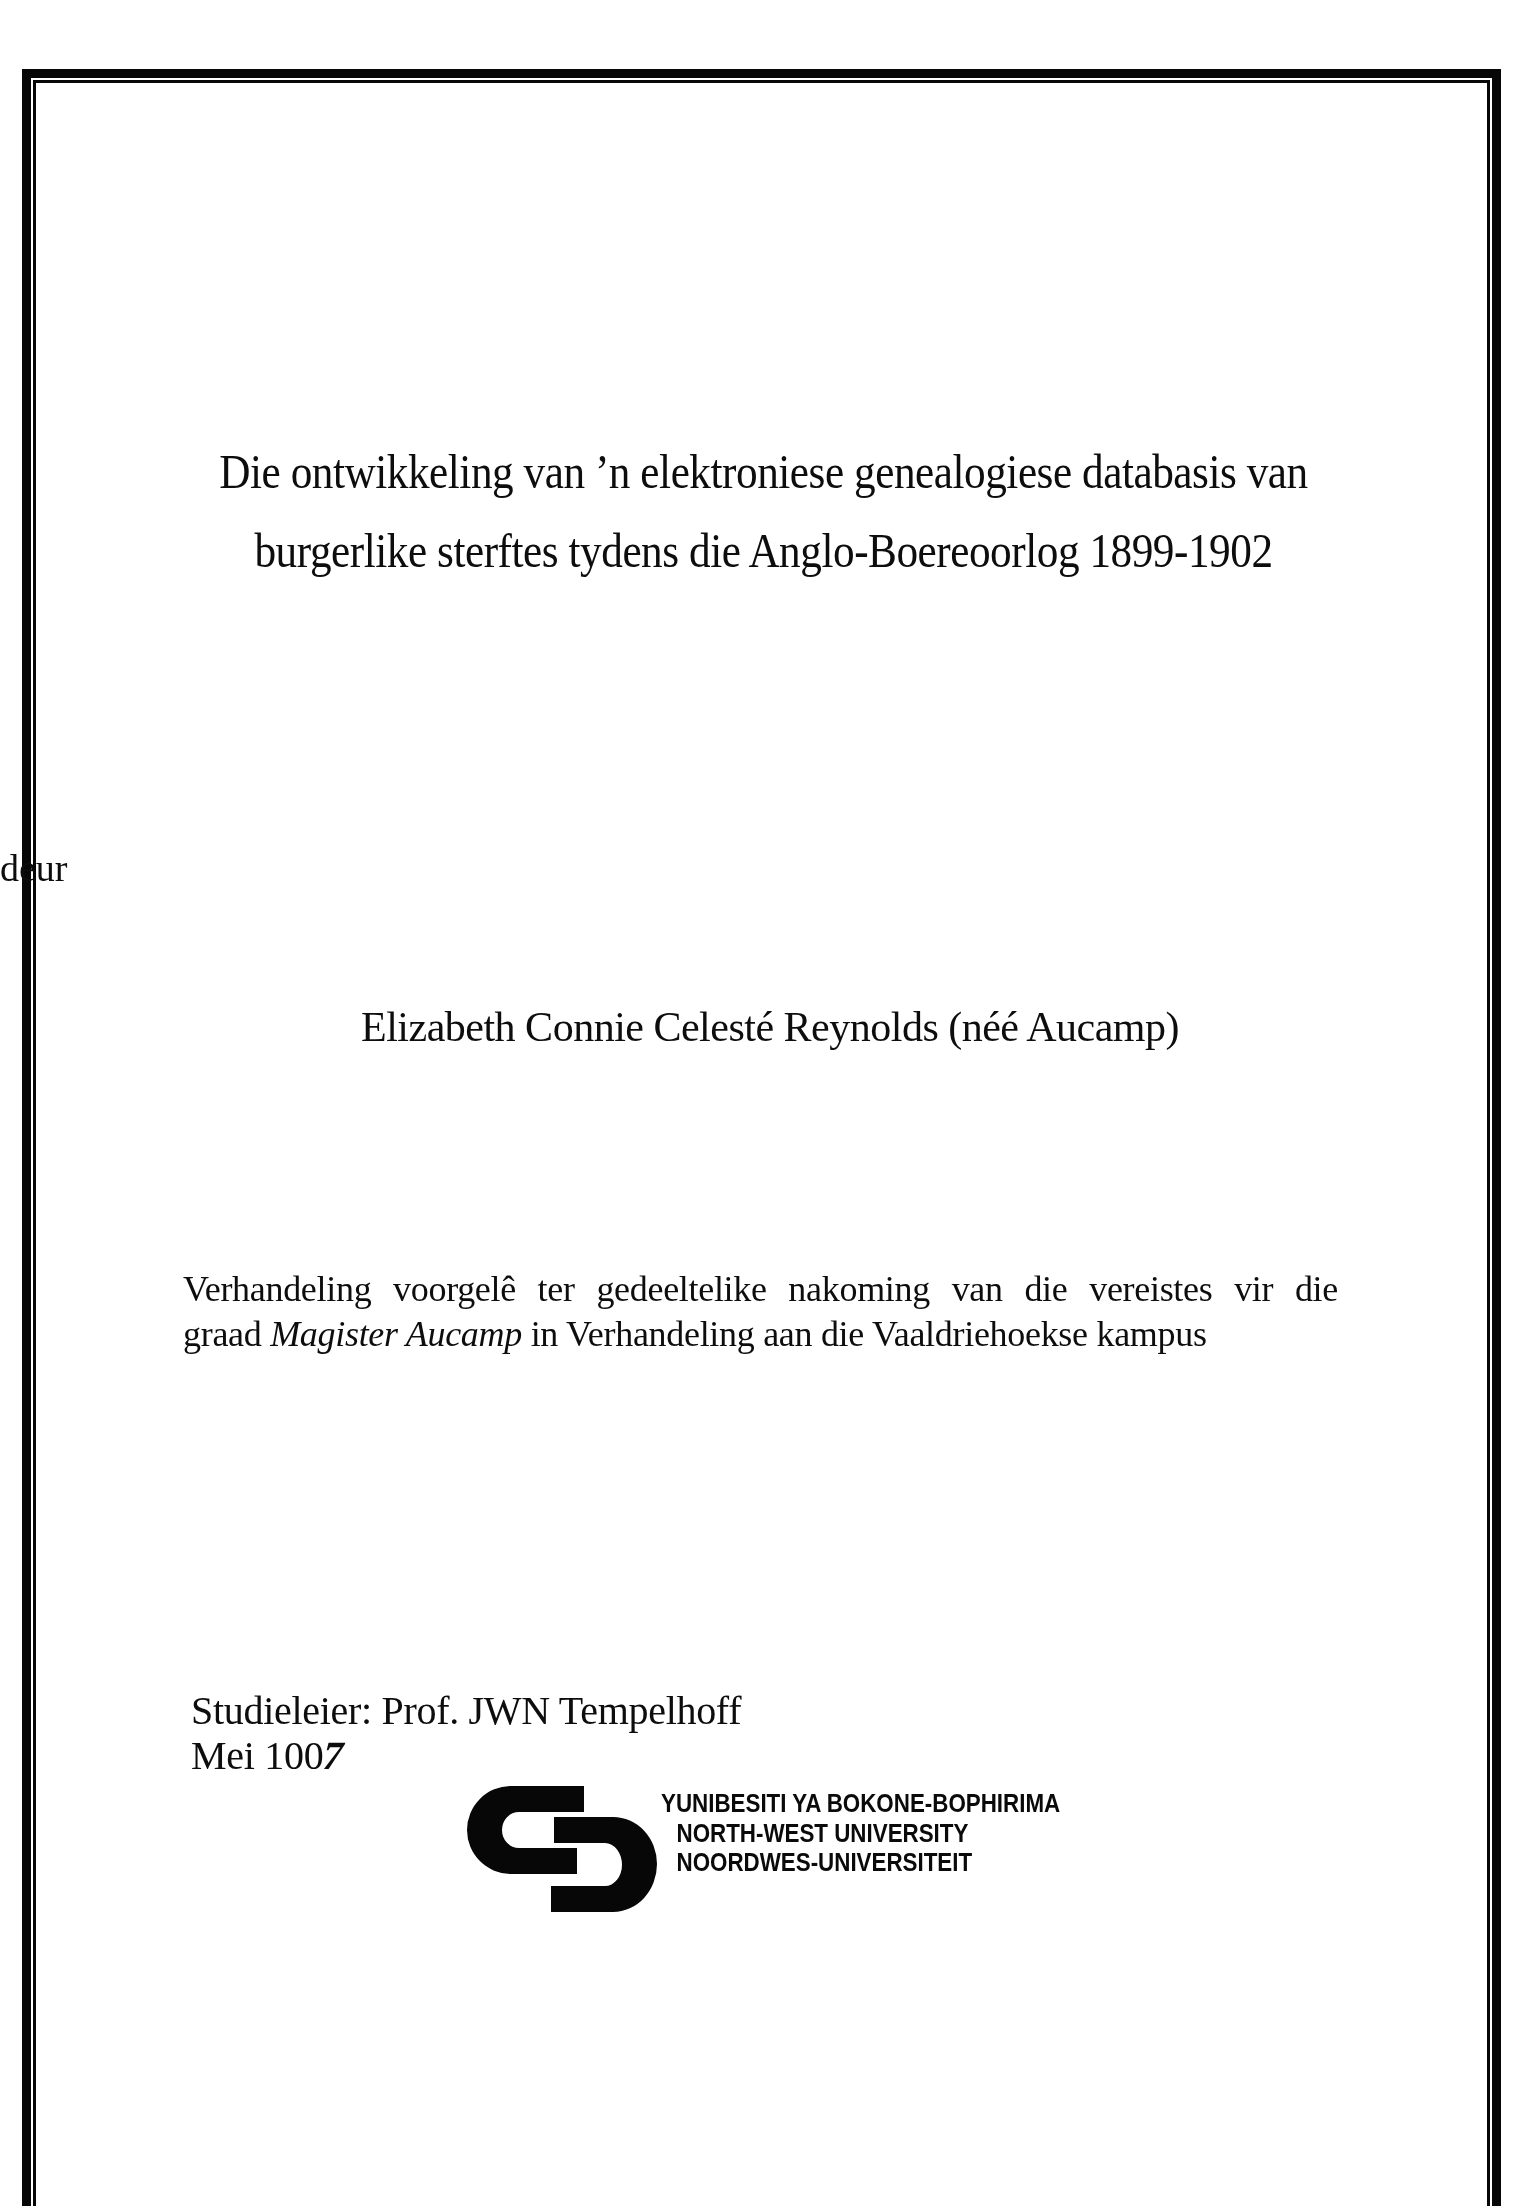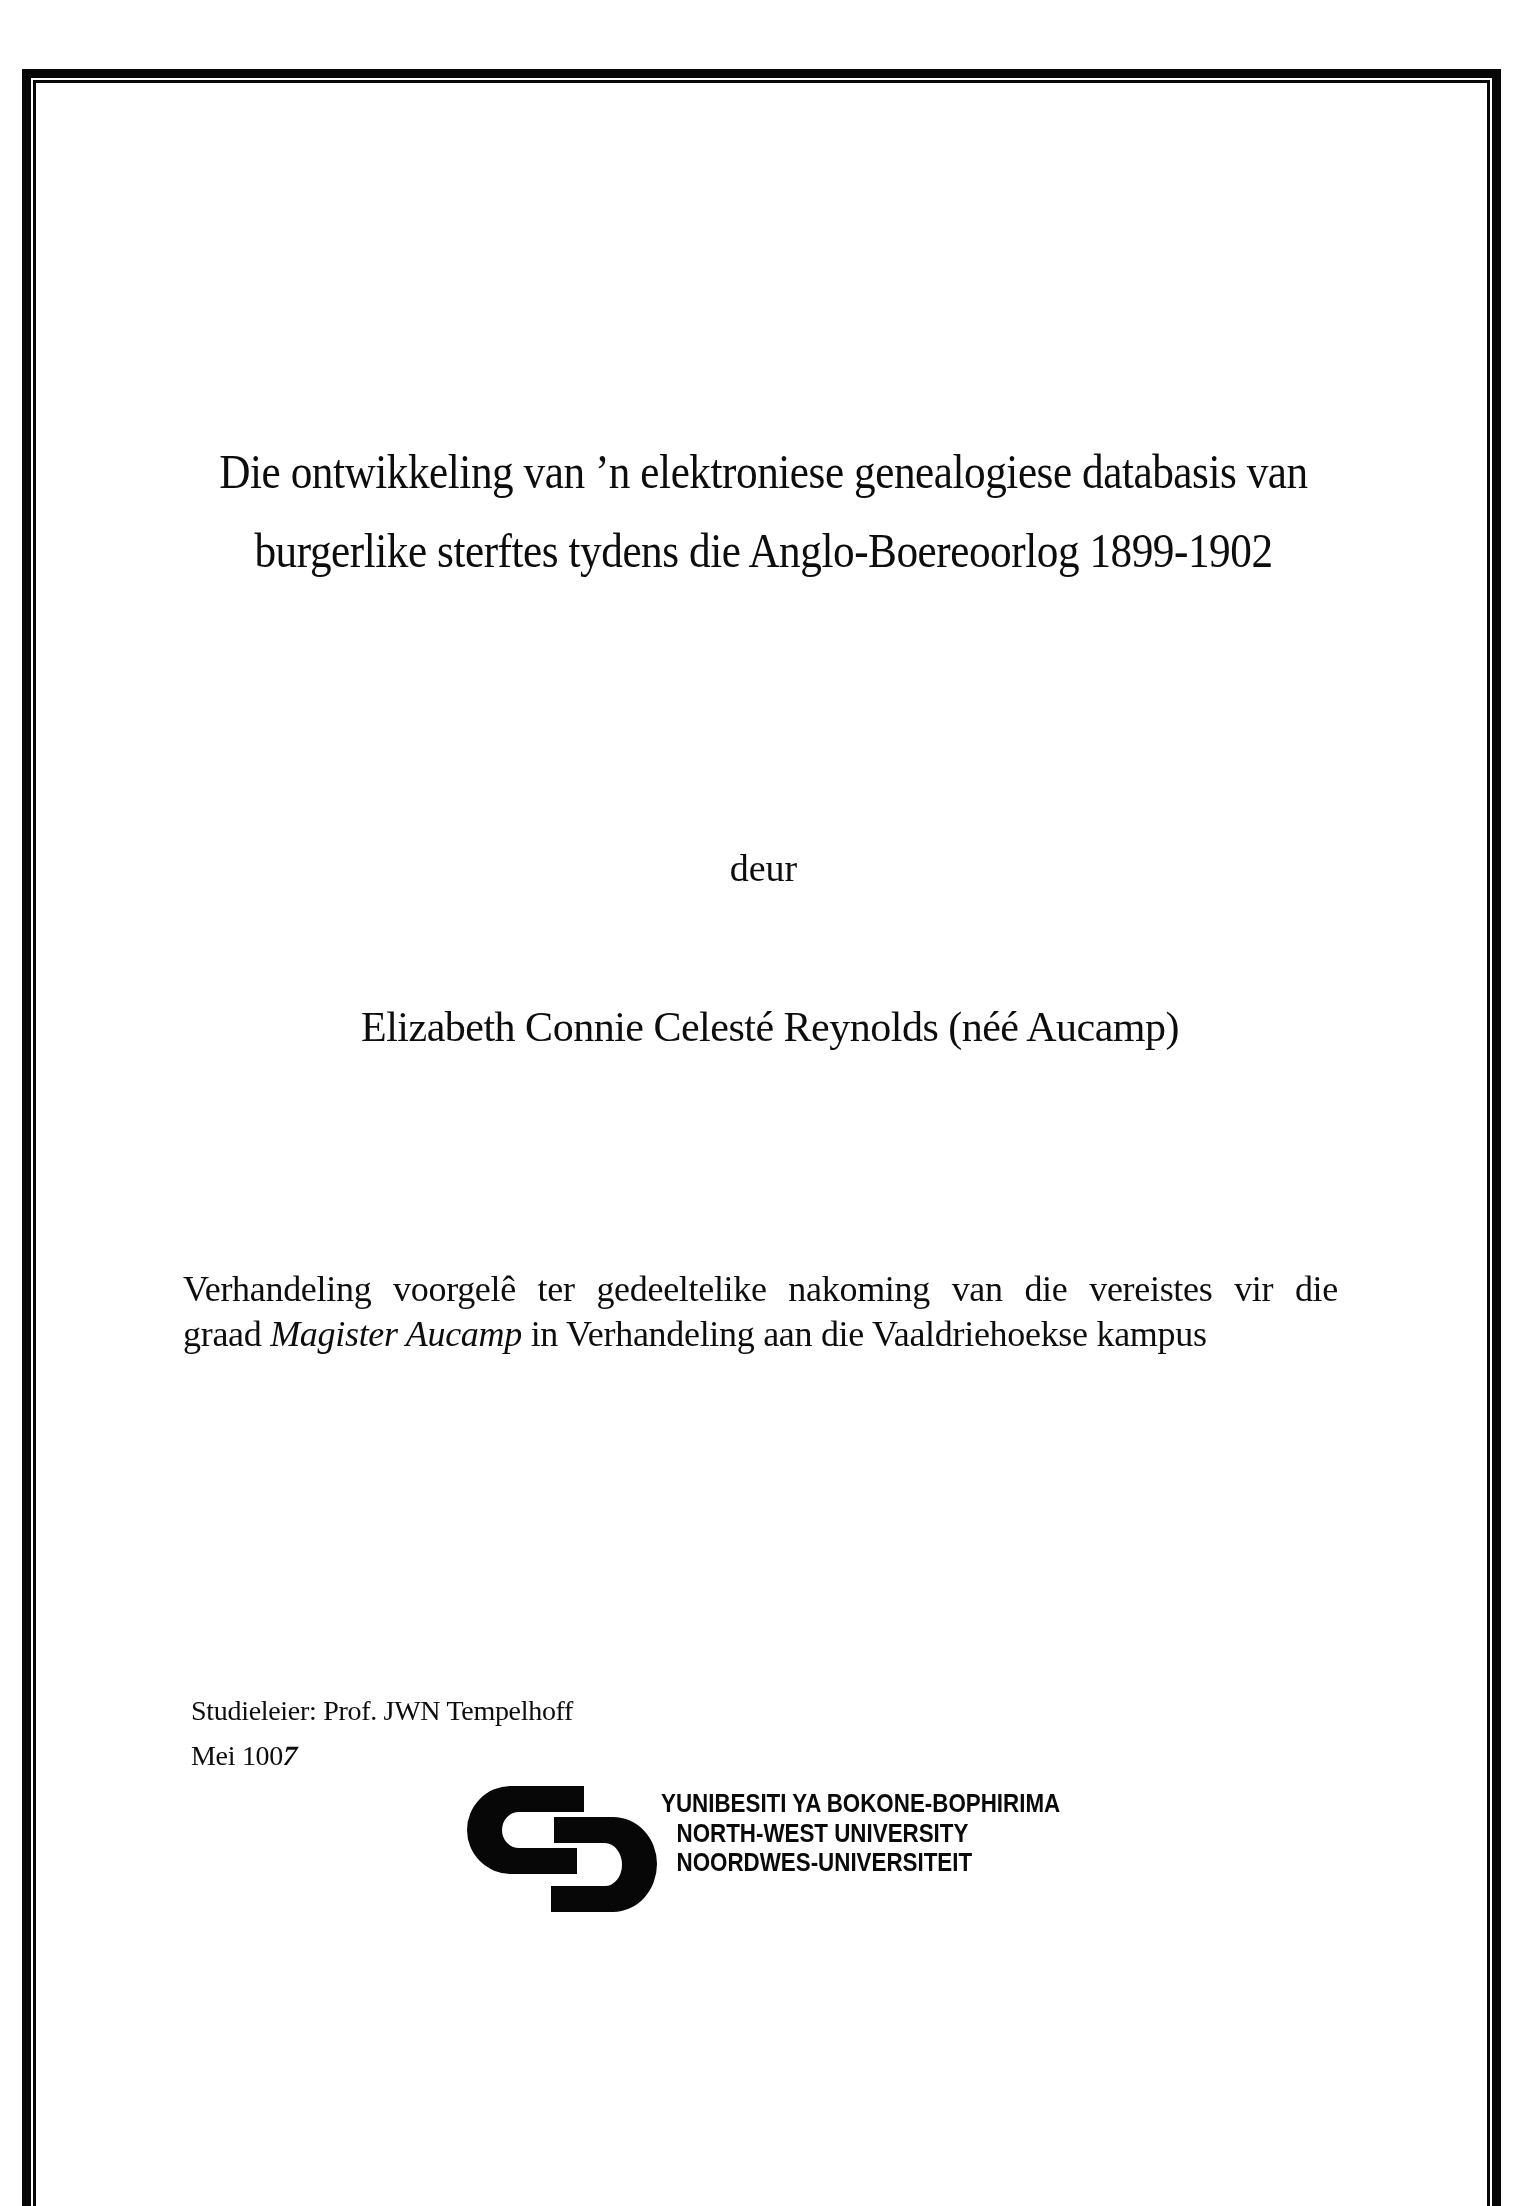--- a/index.html
+++ b/index.html
@@ -13,36 +13,36 @@
   }
   .frame-inner {
     position:absolute; inset:2px; border:3px solid #070707;
   }
   .title-block {
     position:absolute; top:384px; left:60px; width:1407px;
     text-align:center; font-size:48px; line-height:79px; letter-spacing:-0.5px;
     transform:scaleX(0.9); transform-origin:50% 0;
   }
   .byline {
-    position:absolute; top:796px; left:0; width:1527px; text-align:center;
+    position:absolute; top:796px; left:0; width:1527px; 
     font-size:38px; line-height:48px;
   }
   .author-line {
     position:absolute; top:953px; left:0; width:1540px; text-align:center;
     font-size:42px; line-height:52px; letter-spacing:-0.5px;
   }
   .declaration {
     position:absolute; top:1219px; left:183px; width:1155px;
     font-size:36px; line-height:44.5px; letter-spacing:-0.3px;
   }
   .decl-justify { text-align:justify; text-align-last:justify; }
   .italic { font-style:italic; }
   .supervisor-block {
     position:absolute; top:1640px; left:191px;
-    font-size:28px; line-height:45px; letter-spacing:-0.3px;
+    font-size:40px; line-height:45px; letter-spacing:-0.3px;
   }
   .seven { display:inline-block; transform:skewX(-14deg); font-weight:bold; }
   .nwu-logo { position:absolute; left:467px; top:1738px; width:640px; height:140px; }
   .nwu-mark { position:absolute; left:0; top:0; }
   .nwu-text {
     position:absolute; left:194px; top:3px;
     font-family:"Liberation Sans", sans-serif; font-weight:bold;
     font-size:26px; line-height:29.5px; color:#0a0a0a; white-space:nowrap;
     transform:scaleX(0.86); transform-origin:0 0;
   }

